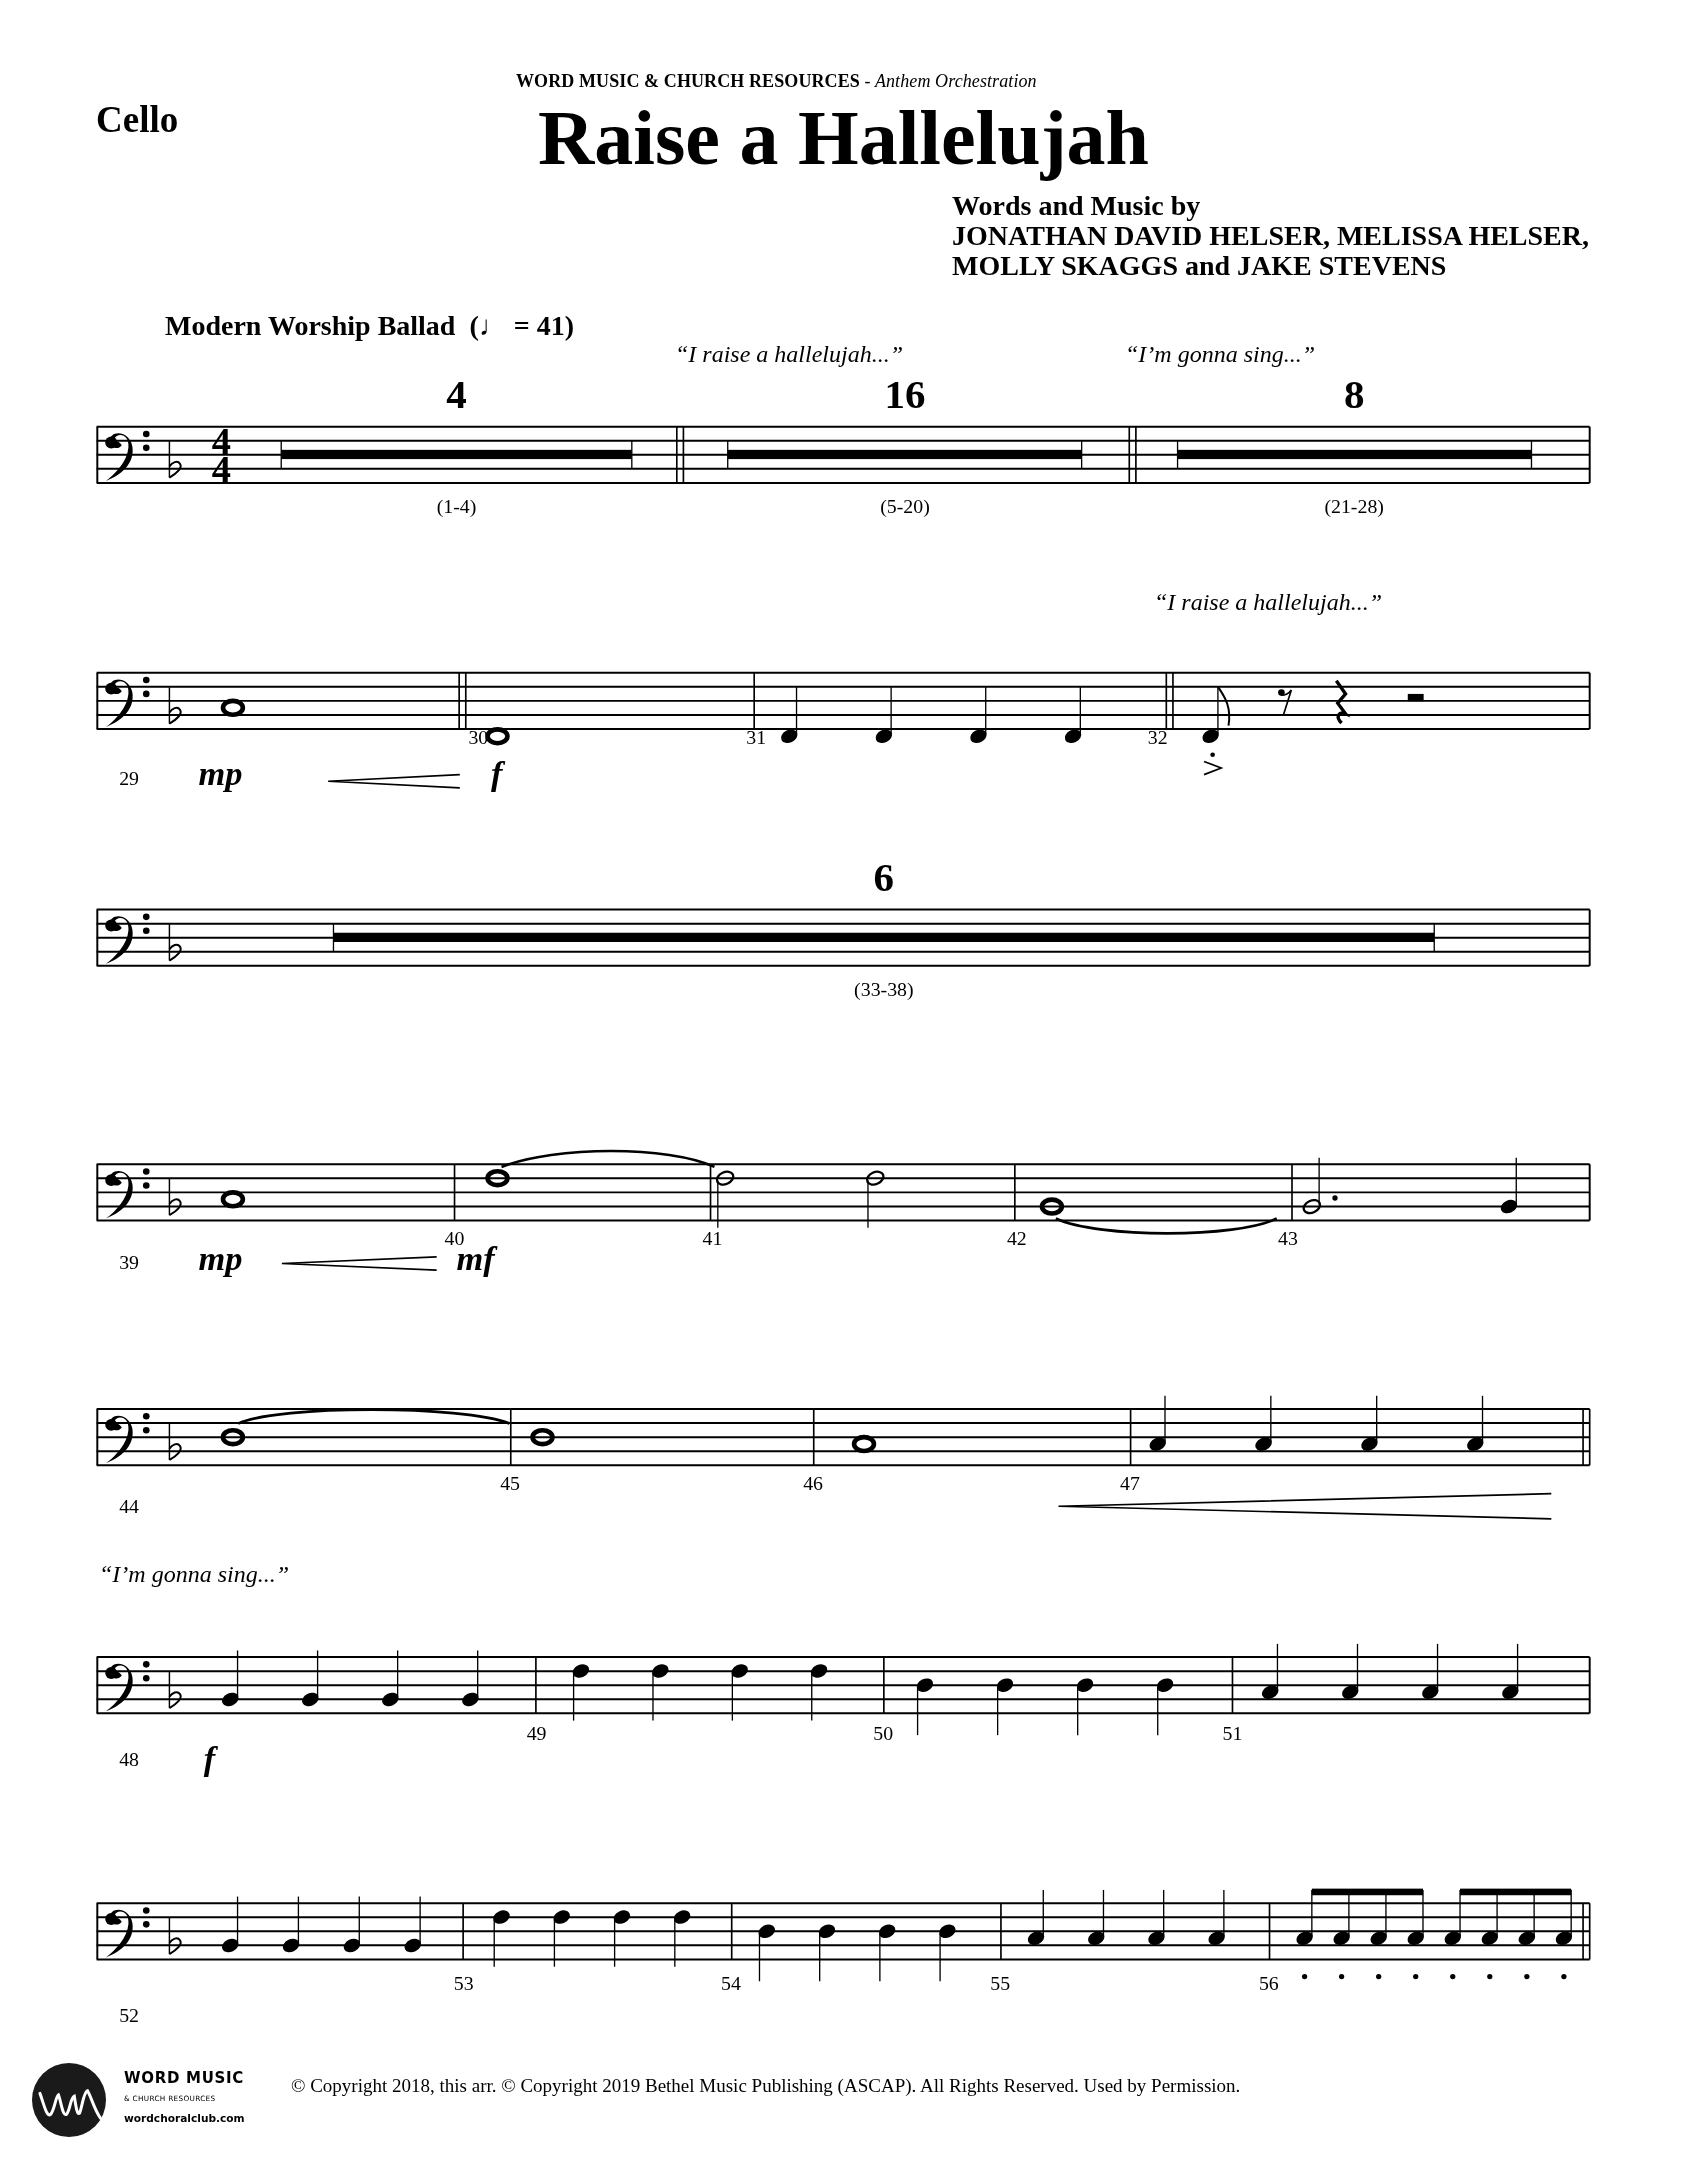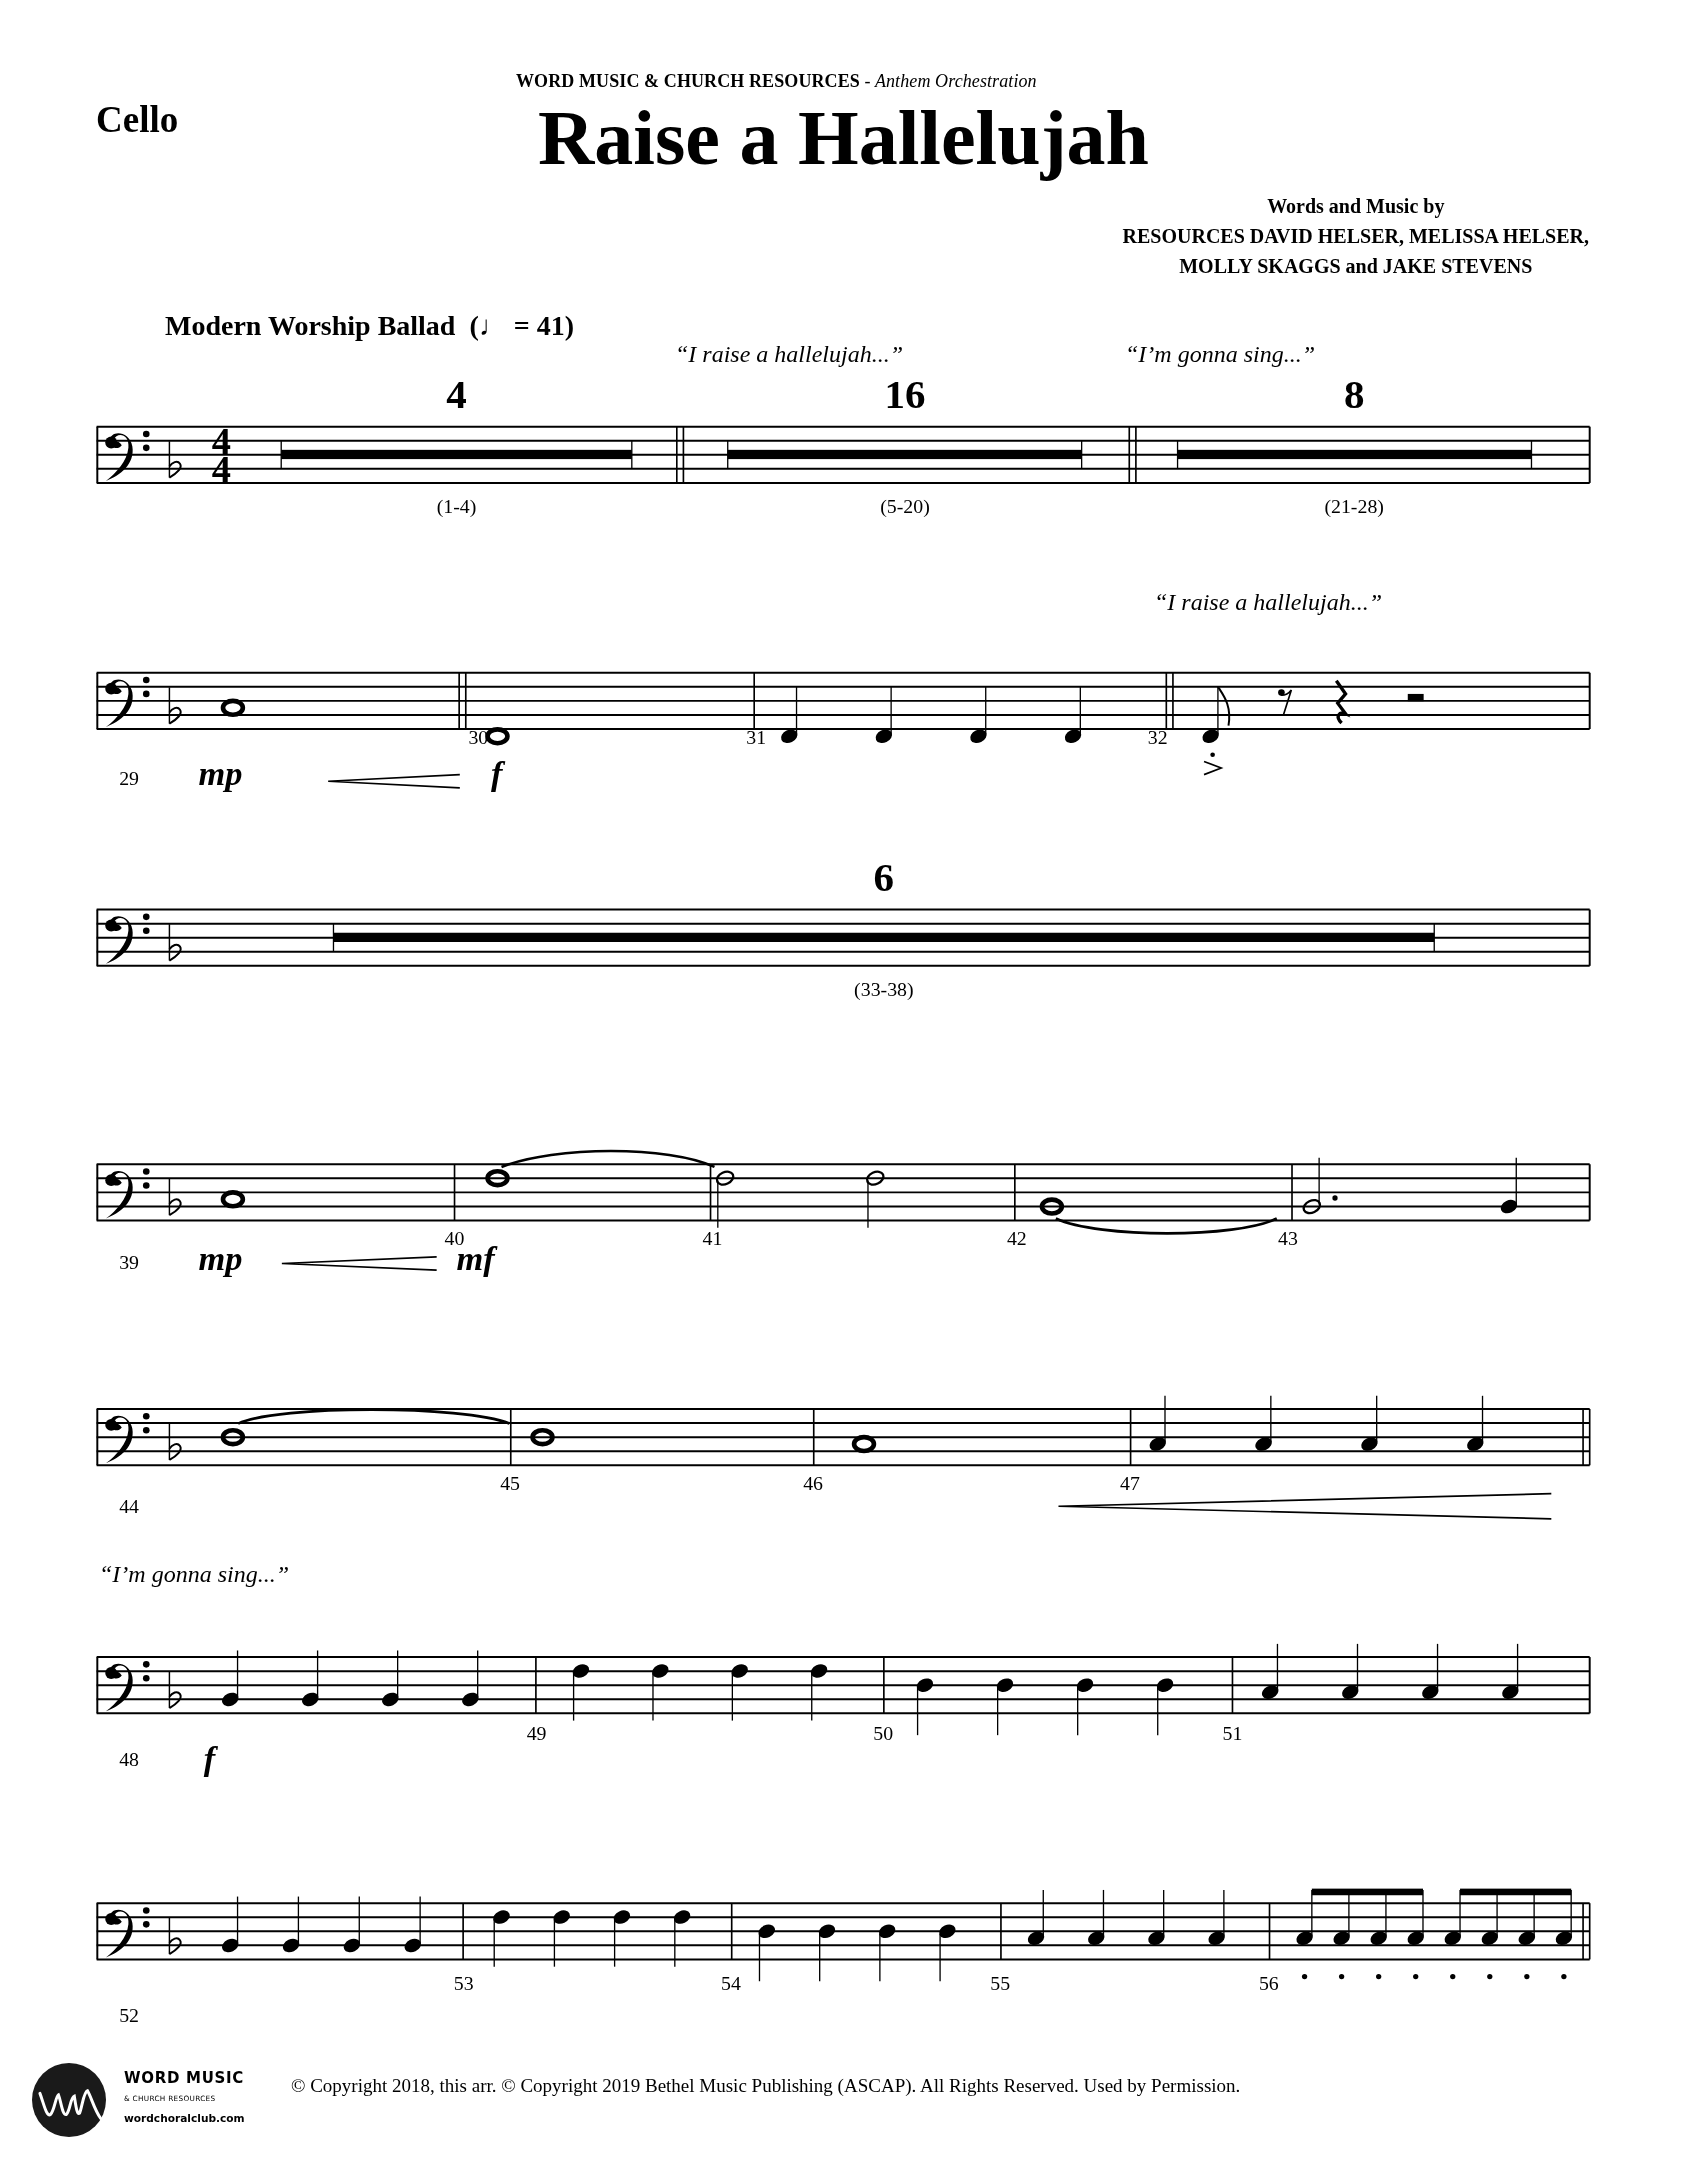--- a/index.html
+++ b/index.html
@@ -2,21 +2,21 @@
 <html style="font-size:10.6px"><head>
 <meta charset="utf-8">
 <style>
   html, body { margin: 0; padding: 0; background: #ffffff; }
   body { width: 1687px; height: 2183px; position: relative; overflow: hidden; font-family: "Liberation Serif", "DejaVu Serif", serif; color: #000; }
   .abs { position: absolute; }
   .publisher { left: 516px; top: 71px; font-size: 18px; font-weight: bold; white-space: nowrap; letter-spacing: 0.1px; }
   .publisher .sub { font-weight: normal; font-style: italic; }
   .instrument { left: 96px; top: 98px; font-size: 37px; font-weight: bold; }
   .title { left: 0; width: 1687px; text-align: center; top: 99px; font-size: 78px; font-weight: bold; line-height: 1; }
-  .credits { right: 98px; top: 191px; text-align: center; font-size: 20px; line-height: 30px; }
+  .credits { right: 98px; top: 191px; text-align: left; font-size: 28px; line-height: 30px; }
   .credits .bold { font-weight: bold; }
   .credits .ital { font-style: italic; }
   .tempo { left: 165px; top: 310px; font-size: 28px; font-weight: bold; white-space: nowrap; }
   .cue { font-style: italic; font-size: 24px; white-space: nowrap; }
   .footer-copy { left: 291px; top: 2075px; font-size: 19px; white-space: nowrap; }
   .logo { left: 32px; top: 2063px; width: 74px; height: 74px; border-radius: 50%; background: #1a1a1a; }
   .logo-text { left: 124px; top: 2069px; font-family: "DejaVu Sans", sans-serif; }
   .logo-text .l1 { font-size: 15px; font-weight: bold; letter-spacing: 0.7px; }
   .logo-text .l2 { font-size: 7.3px; letter-spacing: 0.3px; margin-top: 7px; }
   .logo-text .l3 { font-size: 10.6px; font-weight: bold; margin-top: 9.3px; text-align: right; }
@@ -30,21 +30,21 @@
 <body>
 
 <div class="abs publisher">
   <span>WORD MUSIC &amp; CHURCH RESOURCES</span><span class="sub"> - Anthem Orchestration</span>
 </div>
 <div class="abs instrument">Cello</div>
 <div class="abs title">Raise a Hallelujah</div>
 
 <div class="abs credits">
   <div class="bold">Words and Music by</div>
-  <div class="bold">RESOURCES DAVID HELSER, MELISSA HELSER,</div>
+  <div class="bold">JONATHAN DAVID HELSER, MELISSA HELSER,</div>
   <div class="bold">MOLLY SKAGGS and JAKE STEVENS</div>
 </div>
 
 <div class="abs tempo">
   <span>Modern Worship Ballad</span>&nbsp;&nbsp;<span>(♩ = 41)</span>
 </div>
 
 <div class="abs cue" style="left:675px; top:341px;">“I raise a hallelujah...”</div>
 <div class="abs cue" style="left:1125px; top:341px;">“I’m gonna sing...”</div>
 <div class="abs cue" style="left:1154px; top:589px;">“I raise a hallelujah...”</div>

